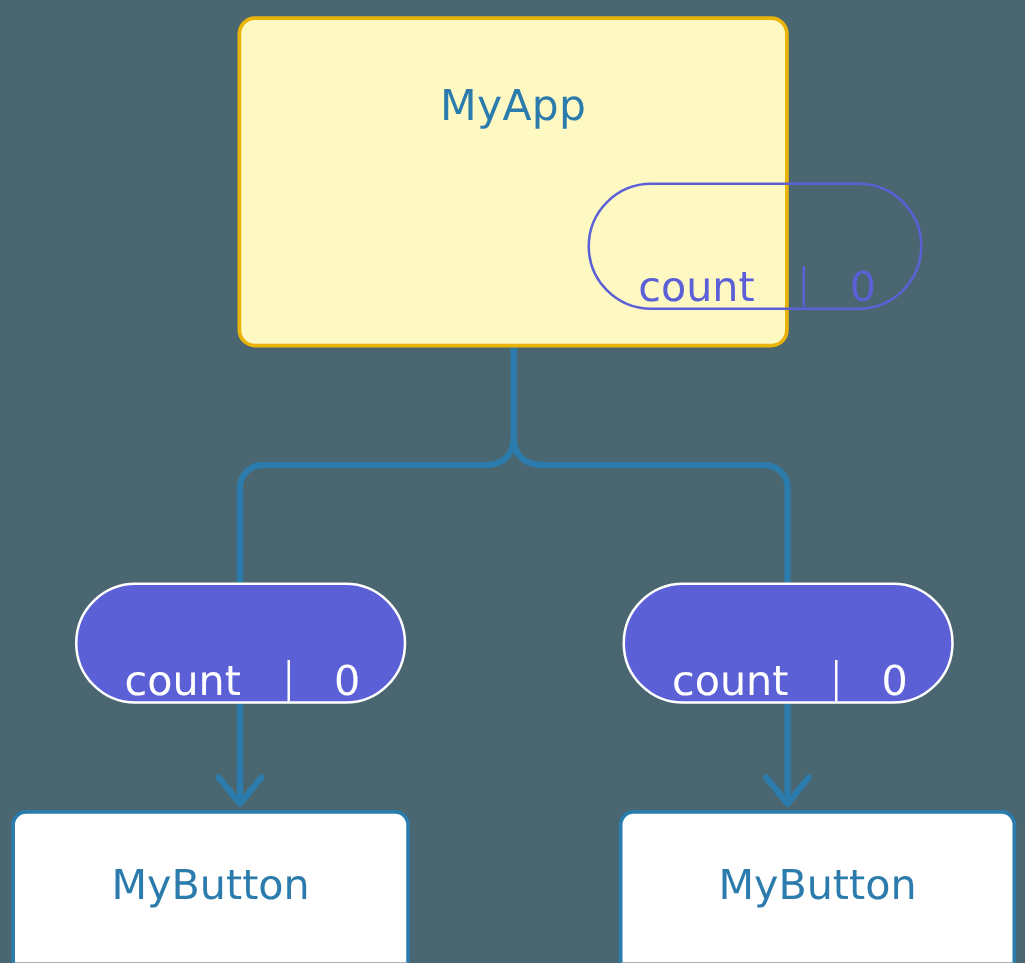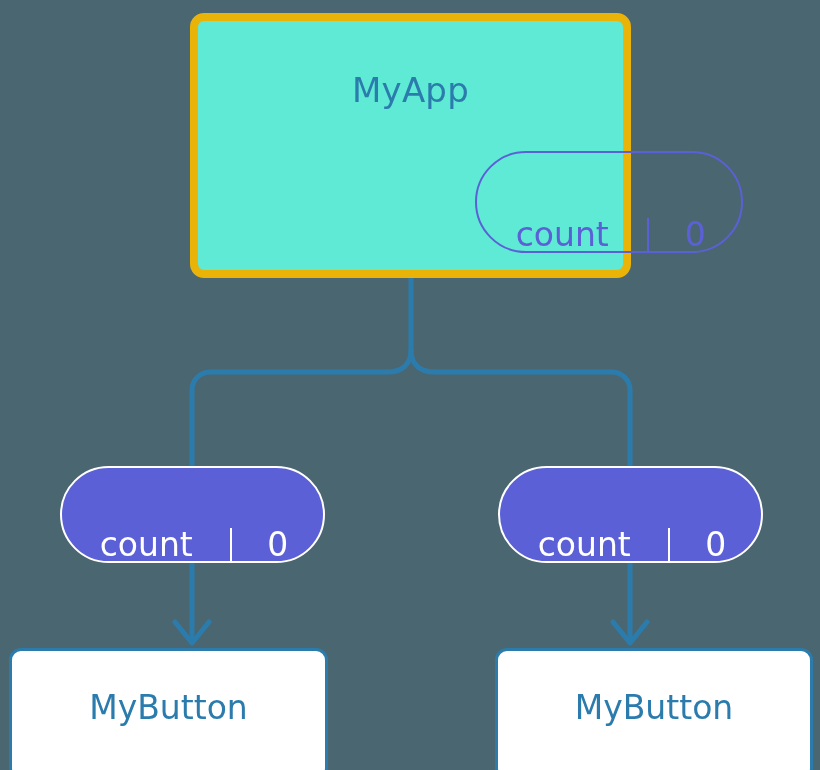--- a/index.html
+++ b/index.html
@@ -27,22 +27,22 @@
     left: 0;
     top: 0;
     width: 820px;
     height: 770px;
     pointer-events: none;
   }
 
   
   .node-box {
     position: absolute;
-    background: #5eead4;
-    border: 8px solid #eab308;
+    background: #fef9c3;
+    border: 3px solid #eab308;
     border-radius: 12px;
     box-sizing: border-box;
   }
 
   
   #app-card {
     left: 190px;
     top: 13px;
     width: 441px;
     height: 265px;

